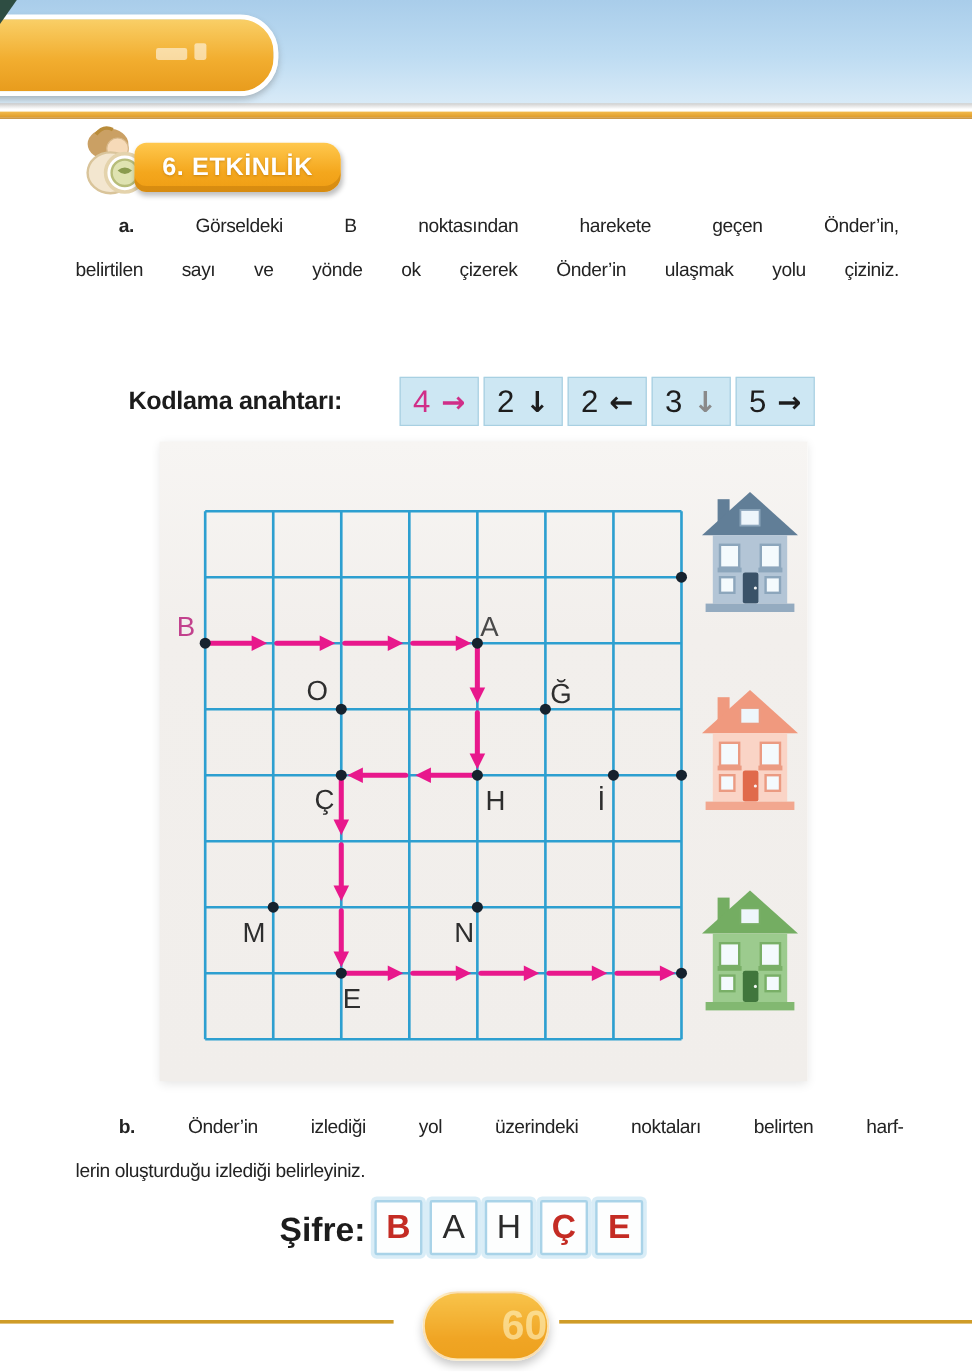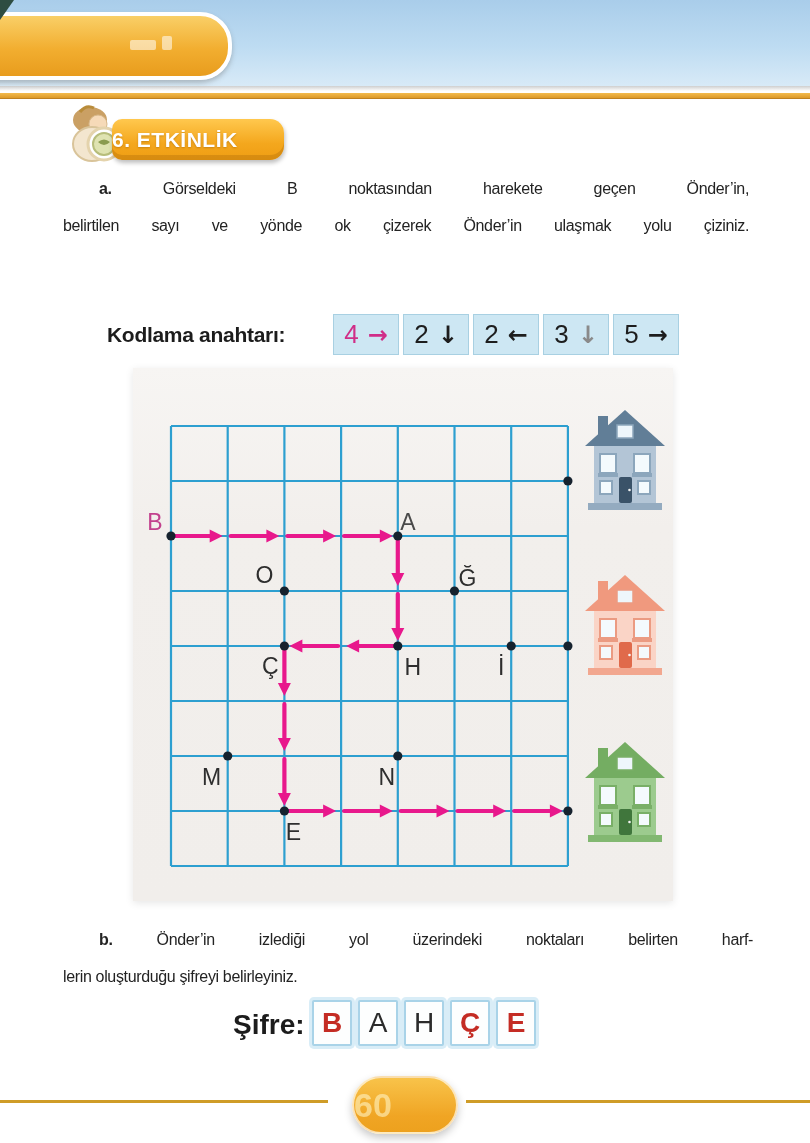--- a/index.html
+++ b/index.html
@@ -20,21 +20,21 @@
        background:linear-gradient(180deg,rgba(80,80,80,.28),rgba(80,80,80,0));}
   .gold-rule{position:absolute;left:0;top:93px;width:810px;height:5px;
        background:linear-gradient(180deg,#f3bb4e,#dd9a28);border-bottom:1px solid #bf8120;}
 
   
   .badge-pill{position:absolute;left:112px;top:119px;width:172px;height:41px;
        background:linear-gradient(180deg,#ffc84e 0%,#f4a71d 60%,#ef9d13 100%);
        border-radius:10px 14px 14px 10px;
        box-shadow:inset 0 -5px 0 rgba(173,106,8,.35), 1px 3px 4px rgba(0,0,0,.25);
        color:#ffffff;font-weight:bold;font-size:21px;letter-spacing:.5px;
-       display:flex;align-items:center;justify-content:flex-start;
+       display:flex;align-items:center;justify-content:center;
        text-shadow:0 1px 2px rgba(150,90,0,.45);}
   .badge-icon{position:absolute;left:66px;top:102px;width:72px;height:68px;}
 
   
   .para{position:absolute;font-size:16px;line-height:37px;letter-spacing:-.35px;color:#232323;}
   .jline{text-align:justify;text-align-last:justify;}
   .jline.plain{text-align:left;text-align-last:left;}
   .ind{display:inline-block;width:36px;}
   .marker{font-weight:bold;}
 
@@ -65,21 +65,21 @@
        display:flex;align-items:center;justify-content:center;font-size:28px;}
 
   
   .footer-line{position:absolute;top:1100px;height:3px;background:#cf9c28;}
   .footer-line.left{left:0;width:328px;}
   .footer-line.right{left:466px;width:344px;}
   .footer-badge{position:absolute;left:352px;top:1076px;width:106px;height:58px;
        border-radius:29px;background:linear-gradient(180deg,#f8c34a 0%,#f0a524 70%,#eda11e 100%);
        border:2px solid rgba(255,255,255,.65);box-sizing:border-box;
        box-shadow:0 4px 8px rgba(0,0,0,.22);
-       display:flex;align-items:center;justify-content:flex-start;}
+       display:flex;align-items:center;justify-content:flex-end;}
   .footer-badge span{font-size:34px;font-weight:bold;color:rgba(255,243,195,.6);}
 </style>
 </head>
 <body>
 
 <div class="page">
 
   <div class="sky">
     <div class="banner">
       <div class="mark" style="left:152px;top:24px;width:26px;height:10px;"></div>
@@ -255,21 +255,21 @@
         <text x="279.8" y="307" fill="#2e2e2e" text-anchor="middle" font-size="23" style="font-family:'Liberation Sans','DejaVu Sans',sans-serif;">H</text>
         <text x="368.20000000000005" y="307" fill="#2e2e2e" text-anchor="middle" font-size="23" style="font-family:'Liberation Sans','DejaVu Sans',sans-serif;">İ</text>
         <text x="78.7" y="417" fill="#2e2e2e" text-anchor="middle" font-size="23" style="font-family:'Liberation Sans','DejaVu Sans',sans-serif;">M</text>
         <text x="253.8" y="417" fill="#2e2e2e" text-anchor="middle" font-size="23" style="font-family:'Liberation Sans','DejaVu Sans',sans-serif;">N</text>
         <text x="160.4" y="472" fill="#2e2e2e" text-anchor="middle" font-size="23" style="font-family:'Liberation Sans','DejaVu Sans',sans-serif;">E</text>
       </svg>
   </div>
 
   <div class="para" style="left:63px;top:921px;width:690px;">
     <div class="jline"><span class="ind"></span><span class="marker">b.</span> <span>Önder’in izlediği yol üzerindeki noktaları belirten harf-</span></div>
-    <div class="jline plain"><span>lerin oluşturduğu şifreyi belirleyiniz.</span></div>
+    <div class="jline plain"><span>lerin oluşturduğu izlediği belirleyiniz.</span></div>
   </div>
 
   <div class="cipher-label">Şifre:</div>
   <div class="cipher-boxes" id="cipher-boxes">
       <div class="cbox">
         <span style="color: rgb(196, 44, 36); font-weight: bold;">B</span>
       </div>
       <div class="cbox">
         <span style="color: rgb(43, 43, 43); font-weight: normal;">A</span>
       </div>

